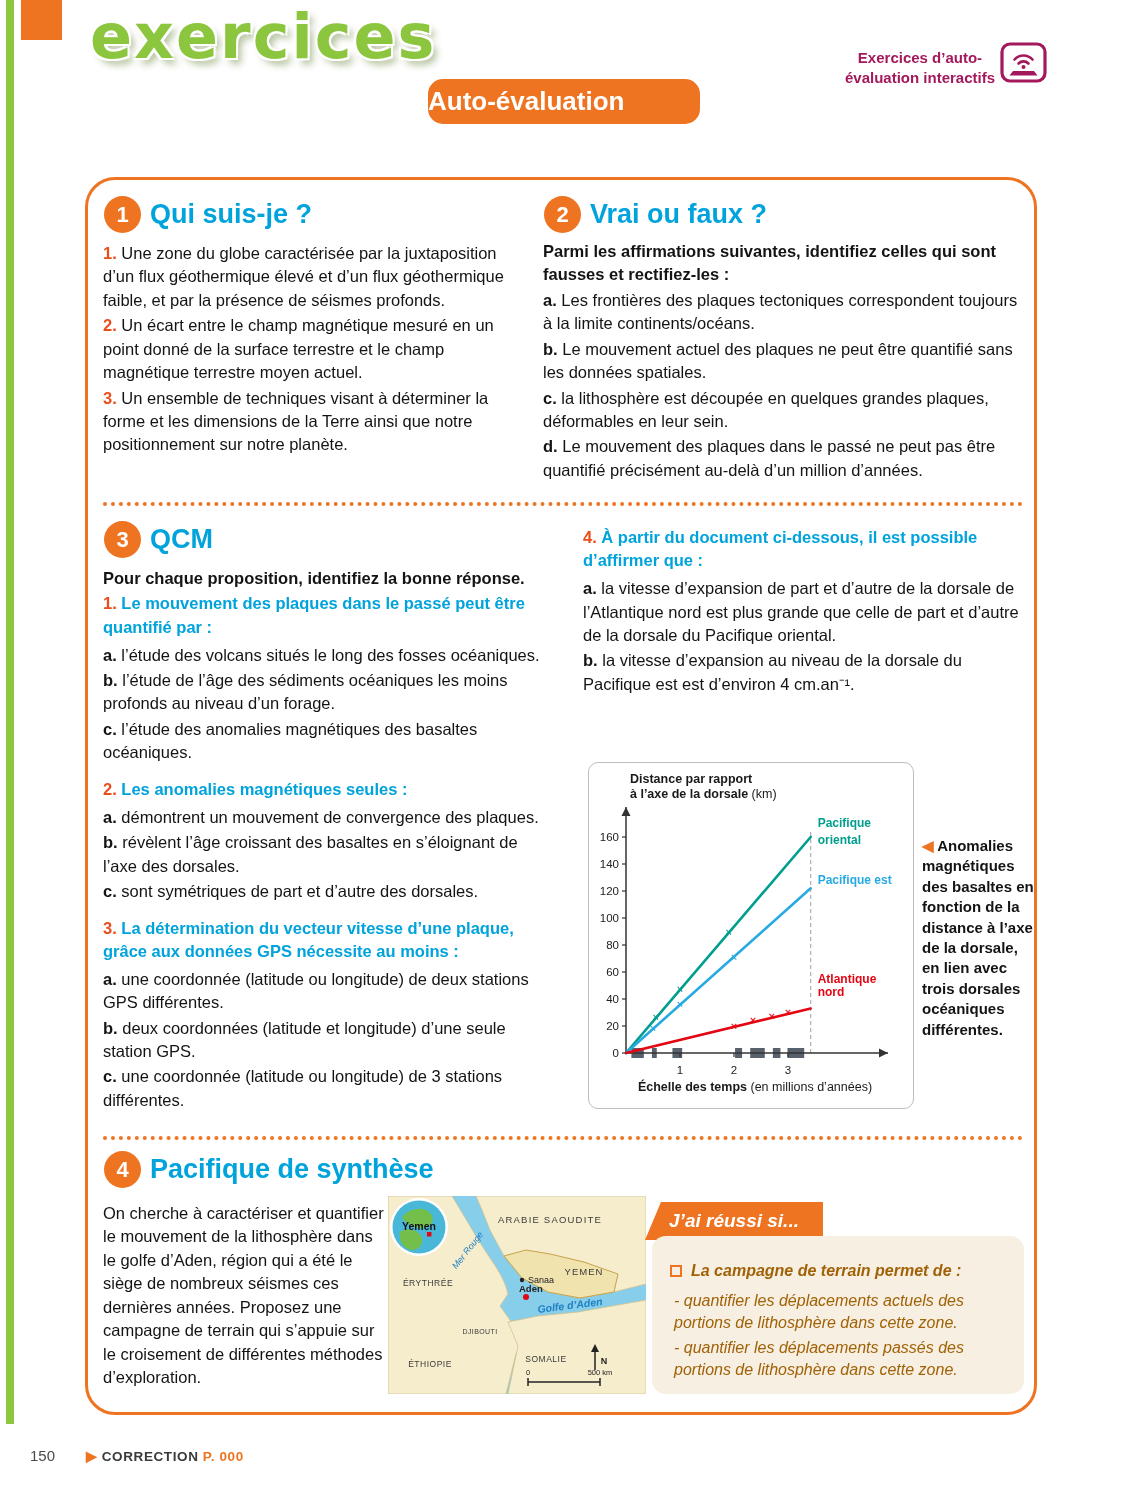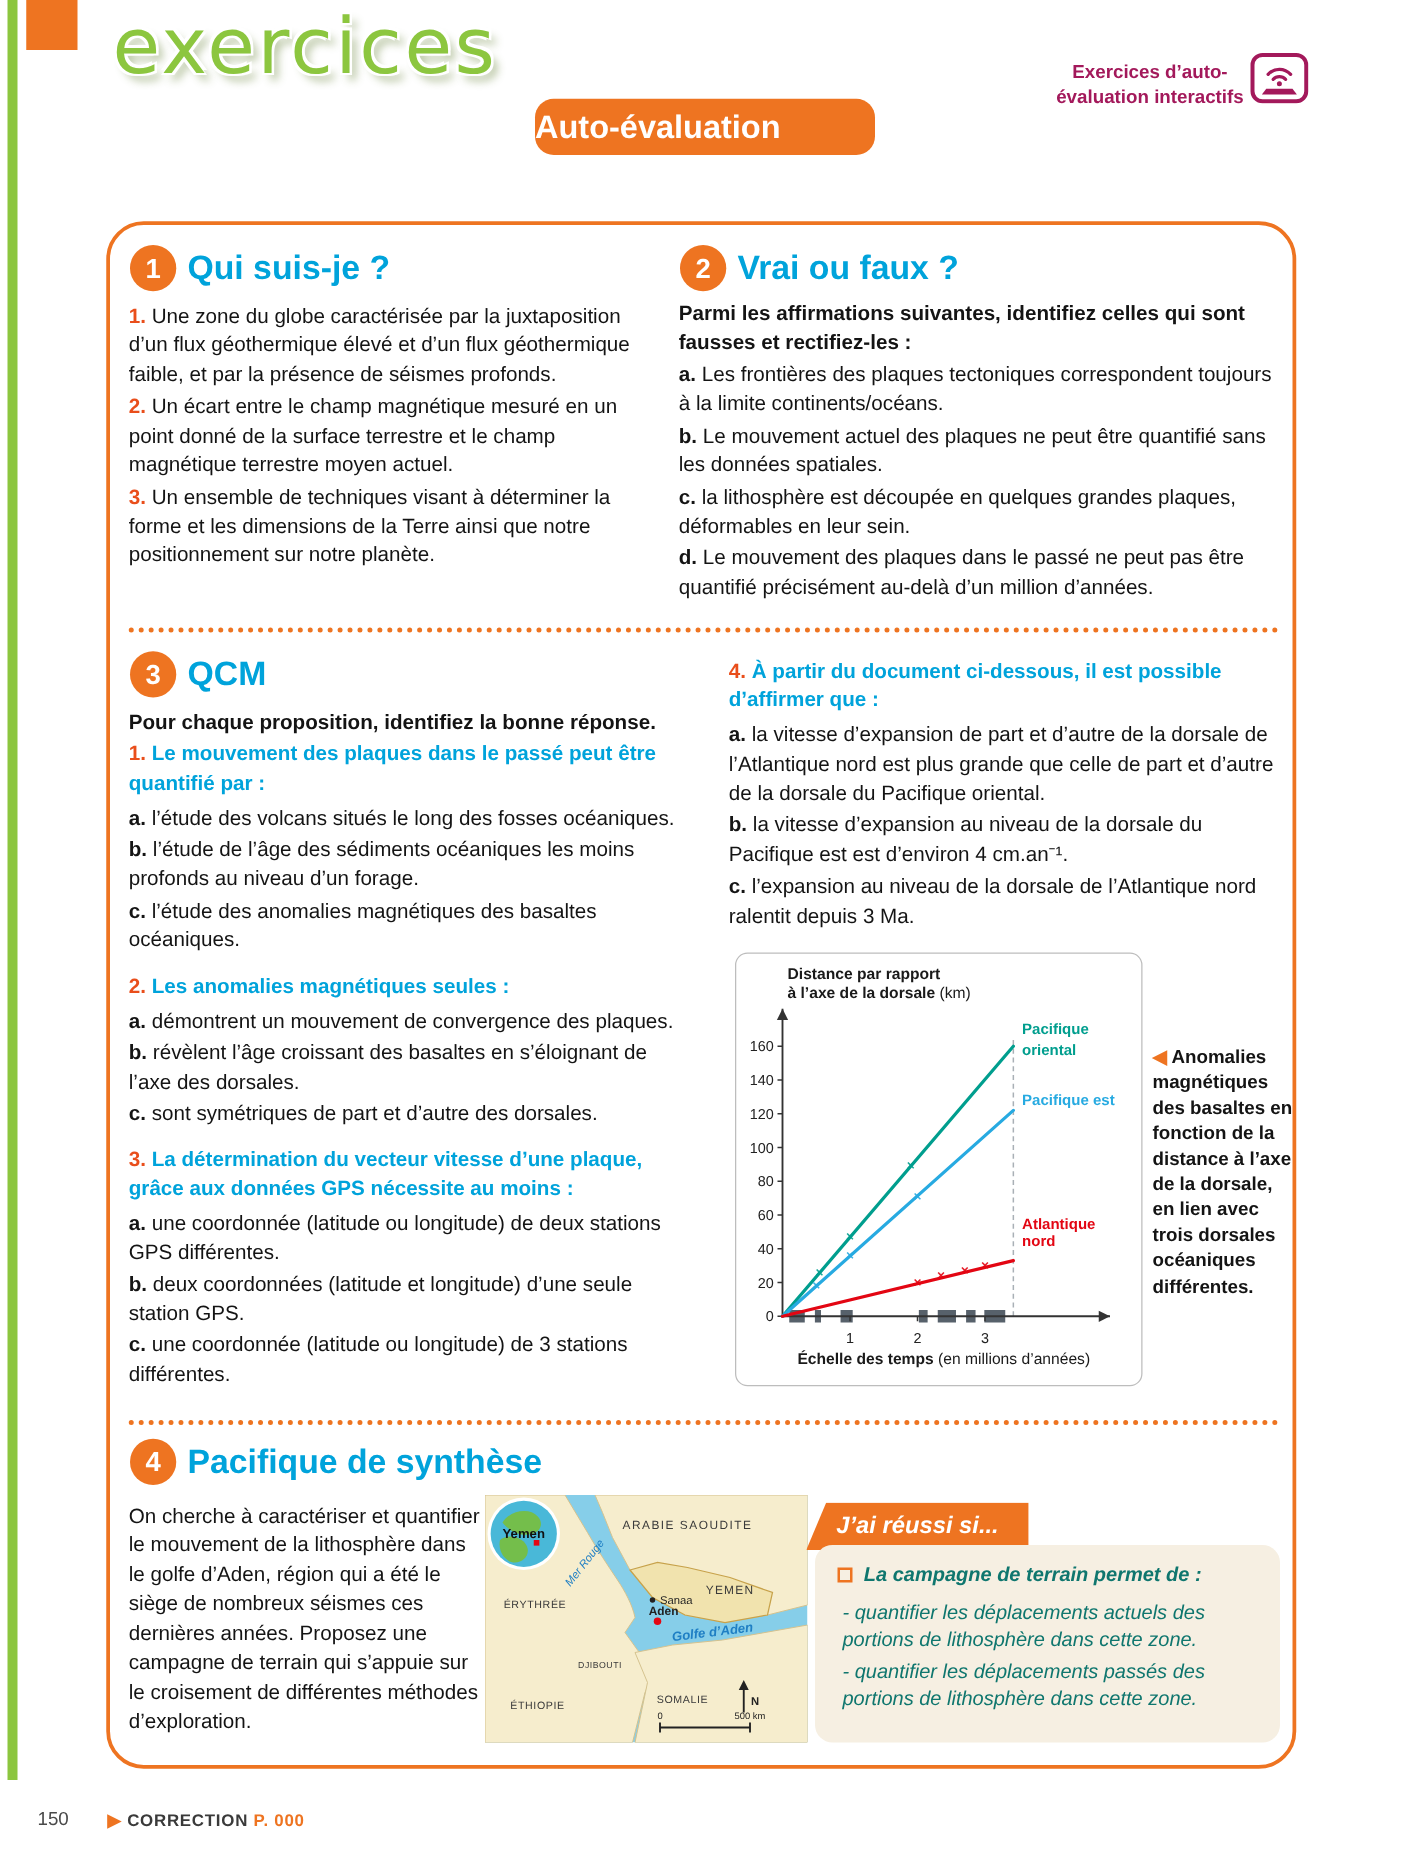--- a/index.html
+++ b/index.html
@@ -1,40 +1,40 @@
 <!DOCTYPE html>
 <html><head>
 <meta charset="utf-8">
 <style>
   *{margin:0;padding:0;box-sizing:border-box}
   html,body{background:#fff}
   body{font-family:"Liberation Sans",sans-serif;color:#141414}
   .page{position:relative;width:1125px;height:1500px;background:#fff;overflow:hidden}
   .abs{position:absolute}
-  .brand{font-family:"DejaVu Sans",sans-serif;font-size:62px;font-weight:400;letter-spacing:2px;color:#8CC63F;line-height:74px;
+  .brand{font-family:"DejaVu Sans",sans-serif;font-size:62px;font-weight:700;letter-spacing:2px;color:#8CC63F;line-height:74px;
          text-shadow:-2px -2px 0 #fff,2px -2px 0 #fff,-2px 2px 0 #fff,2px 2px 0 #fff,5px 6px 7px rgba(90,120,40,.45)}
   .hdr-link{font-size:15px;font-weight:bold;color:#A3195B;text-align:center;line-height:1.3}
   .banner{width:272px;height:45px;background:#EE7421;border-radius:15px;color:#fff;font-size:26px;font-weight:bold;text-align:left;line-height:45px}
   .main-box{border:3px solid #EE7421;border-radius:30px}
   .num-circle{width:37px;height:37px;border-radius:50%;background:#EE7421;color:#fff;font-size:22px;font-weight:bold;text-align:center;line-height:37px}
   .sec-title{font-size:27px;font-weight:bold;color:#00A3DB;line-height:37px}
   .body-col{font-size:16.5px;line-height:1.42;color:#141414}
   .body-col p{margin:0 0 2px}
   .lead-num{color:#E94E1B;font-weight:bold}
   .lead-letter{font-weight:bold}
   .bold-intro{font-weight:bold;margin:0 0 10px}
   .q-block{margin-bottom:13px}
   .q-head{color:#00A3DB;font-weight:bold;margin:0 0 5px;line-height:1.4}
   .sep{border-top:4px dotted #EE7421;height:0}
   .chart-box{width:326px;height:347px;border:1.5px solid #BDBDBD;border-radius:10px;background:#fff}
   .caption{font-size:15px;font-weight:bold;line-height:1.36;color:#141414}
   .caption .arr{color:#EE7421}
   .ribbon{width:178px;height:38px;background:#EE7421;color:#fff;font-style:italic;font-weight:bold;font-size:19px;line-height:38px;text-align:center;
           clip-path:polygon(16px 0,100% 0,100% 100%,0 100%)}
-  .success-box{width:372px;height:158px;background:#F6EFE2;border-radius:14px;padding:14px 16px 0 18px;font-style:italic;color:#0f766e;font-size:16px;line-height:1.36}
+  .success-box{width:372px;height:158px;background:#F6EFE2;border-radius:14px;padding:24px 16px 0 18px;font-style:italic;color:#a16207;font-size:16px;line-height:1.36}
   .success-box .lead{font-weight:bold;margin-bottom:8px}
   .success-box p{margin:0 4px 4px}
   .checkbox{display:inline-block;width:12px;height:12px;border:2.5px solid #EE7421;margin-right:9px;background:#F6EFE2;vertical-align:-1px}
   .footer-corr{font-size:13.5px;font-weight:bold;letter-spacing:.6px}
   .footer-corr .arr{color:#EE7421;font-size:14px}
   .footer-corr .corr{color:#3a3a3a}
   .footer-corr .corr-page{color:#EE7421}
   .page-num{font-size:15px;color:#4a4a4a}
   svg text{font-family:"Liberation Sans",sans-serif}
 </style>
@@ -110,21 +110,20 @@
       <p><span class="lead-letter">b.</span> <span>deux coordonnées (latitude et longitude) d’une seule station GPS.</span></p>
       <p><span class="lead-letter">c.</span> <span>une coordonnée (latitude ou longitude) de 3 stations différentes.</span></p>
     </div>
   </div>
 
   <div class="abs body-col" style="left:583px;top:526px;width:447px">
     <div class="q-block">
       <div class="q-head"><span class="lead-num">4.</span> <span>À partir du document ci-dessous, il est possible d’affirmer que :</span></div>
       <p><span class="lead-letter">a.</span> <span>la vitesse d’expansion de part et d’autre de la dorsale de l’Atlantique nord est plus grande que celle de part et d’autre de la dorsale du Pacifique oriental.</span></p>
       <p><span class="lead-letter">b.</span> <span>la vitesse d’expansion au niveau de la dorsale du Pacifique est est d’environ 4 cm.an⁻¹.</span></p>
-      <p><span class="lead-letter">c.</span> <span>l’expansion au niveau de la dorsale de l’Atlantique nord ralentit depuis 3 Ma.</span></p>
     </div>
   </div>
 
   <div class="abs chart-box" style="left:588px;top:762px">
     <svg id="chart-svg" width="320" height="340" viewBox="0 0 320 340" style="position:absolute;left:3px;top:4px">
         <line x1="218.68" y1="286" x2="218.68" y2="62" stroke="#A9B0B6" stroke-dasharray="4 3" stroke-width="1.2"></line>
         <rect x="39.4" y="281" width="12.42" height="10" fill="#57616B"></rect>
         <rect x="59.92" y="281" width="4.8599999999999985" height="10" fill="#57616B"></rect>
         <rect x="80.44" y="281" width="9.720000000000002" height="10" fill="#57616B"></rect>
         <rect x="143.07999999999998" y="281" width="7.019999999999994" height="10" fill="#57616B"></rect>

